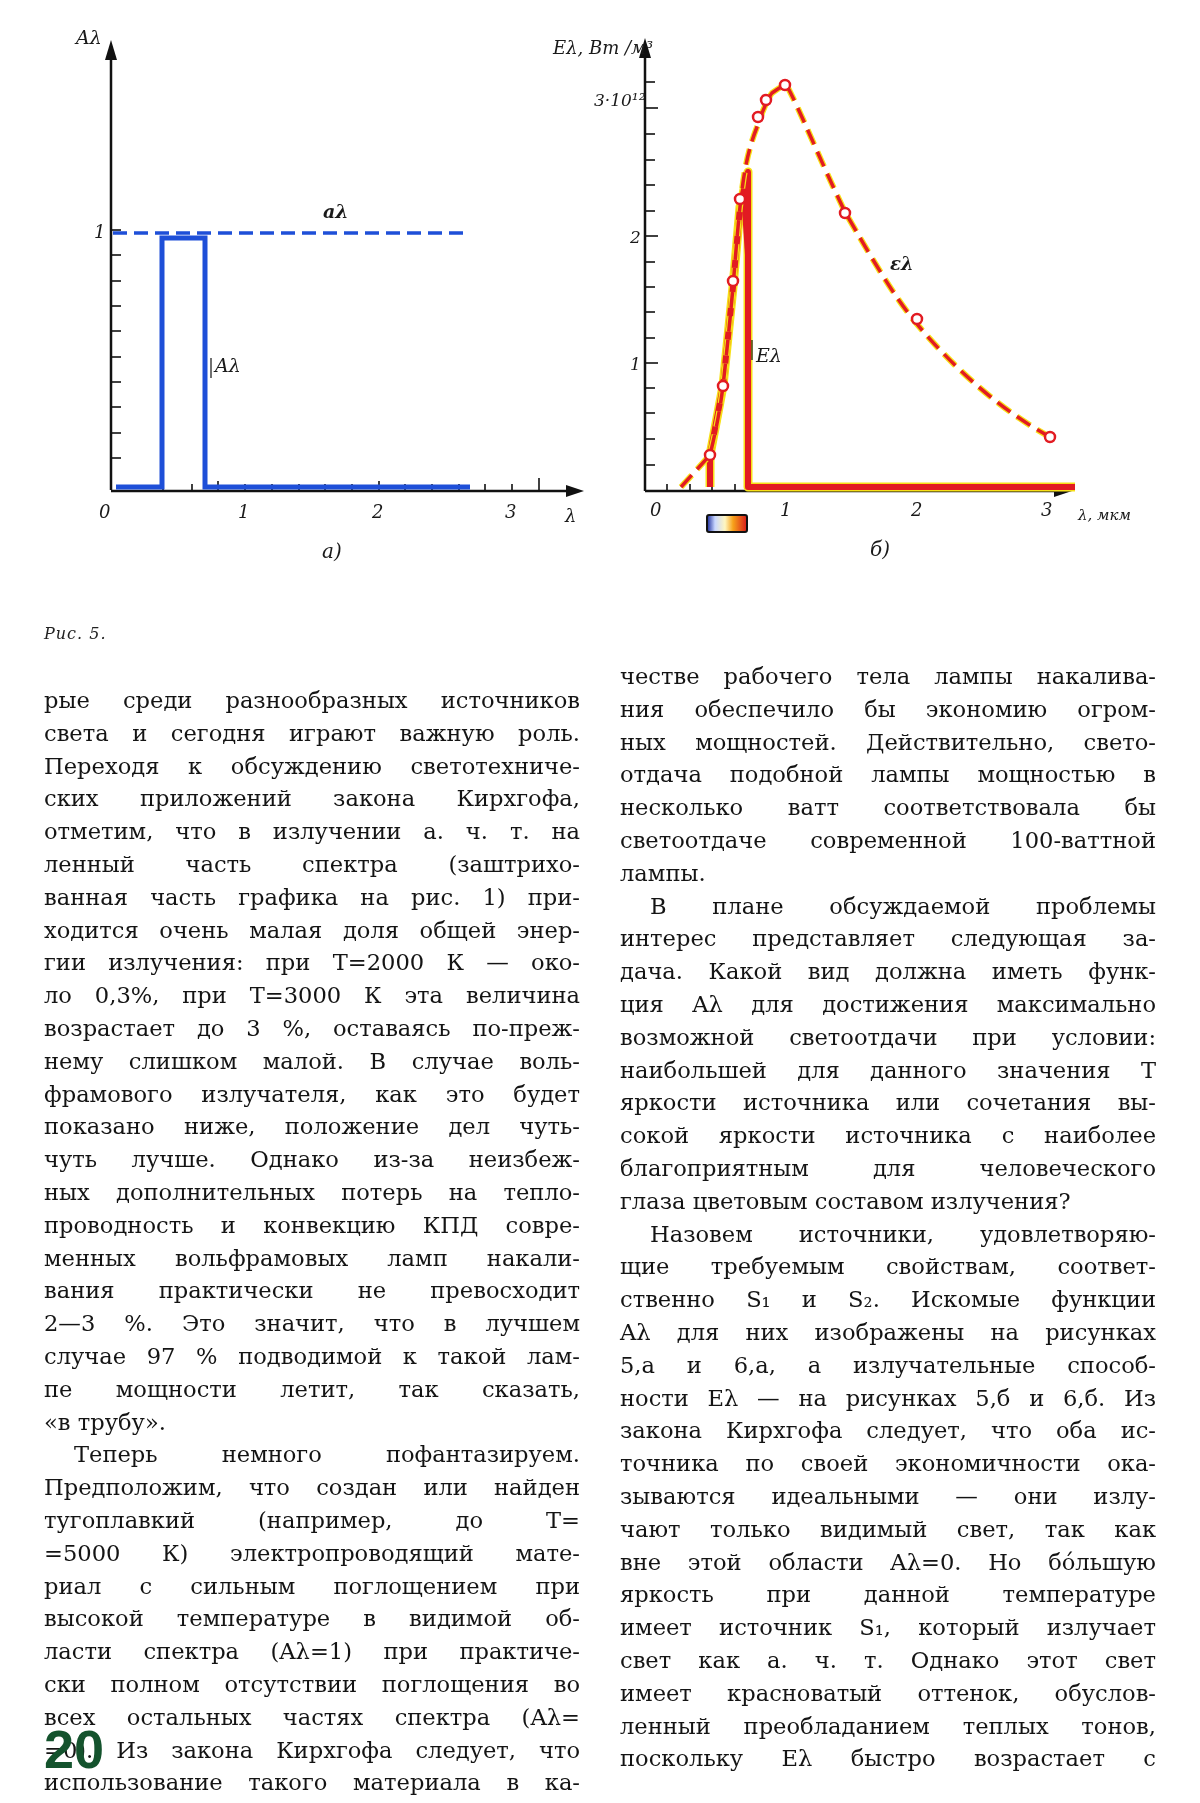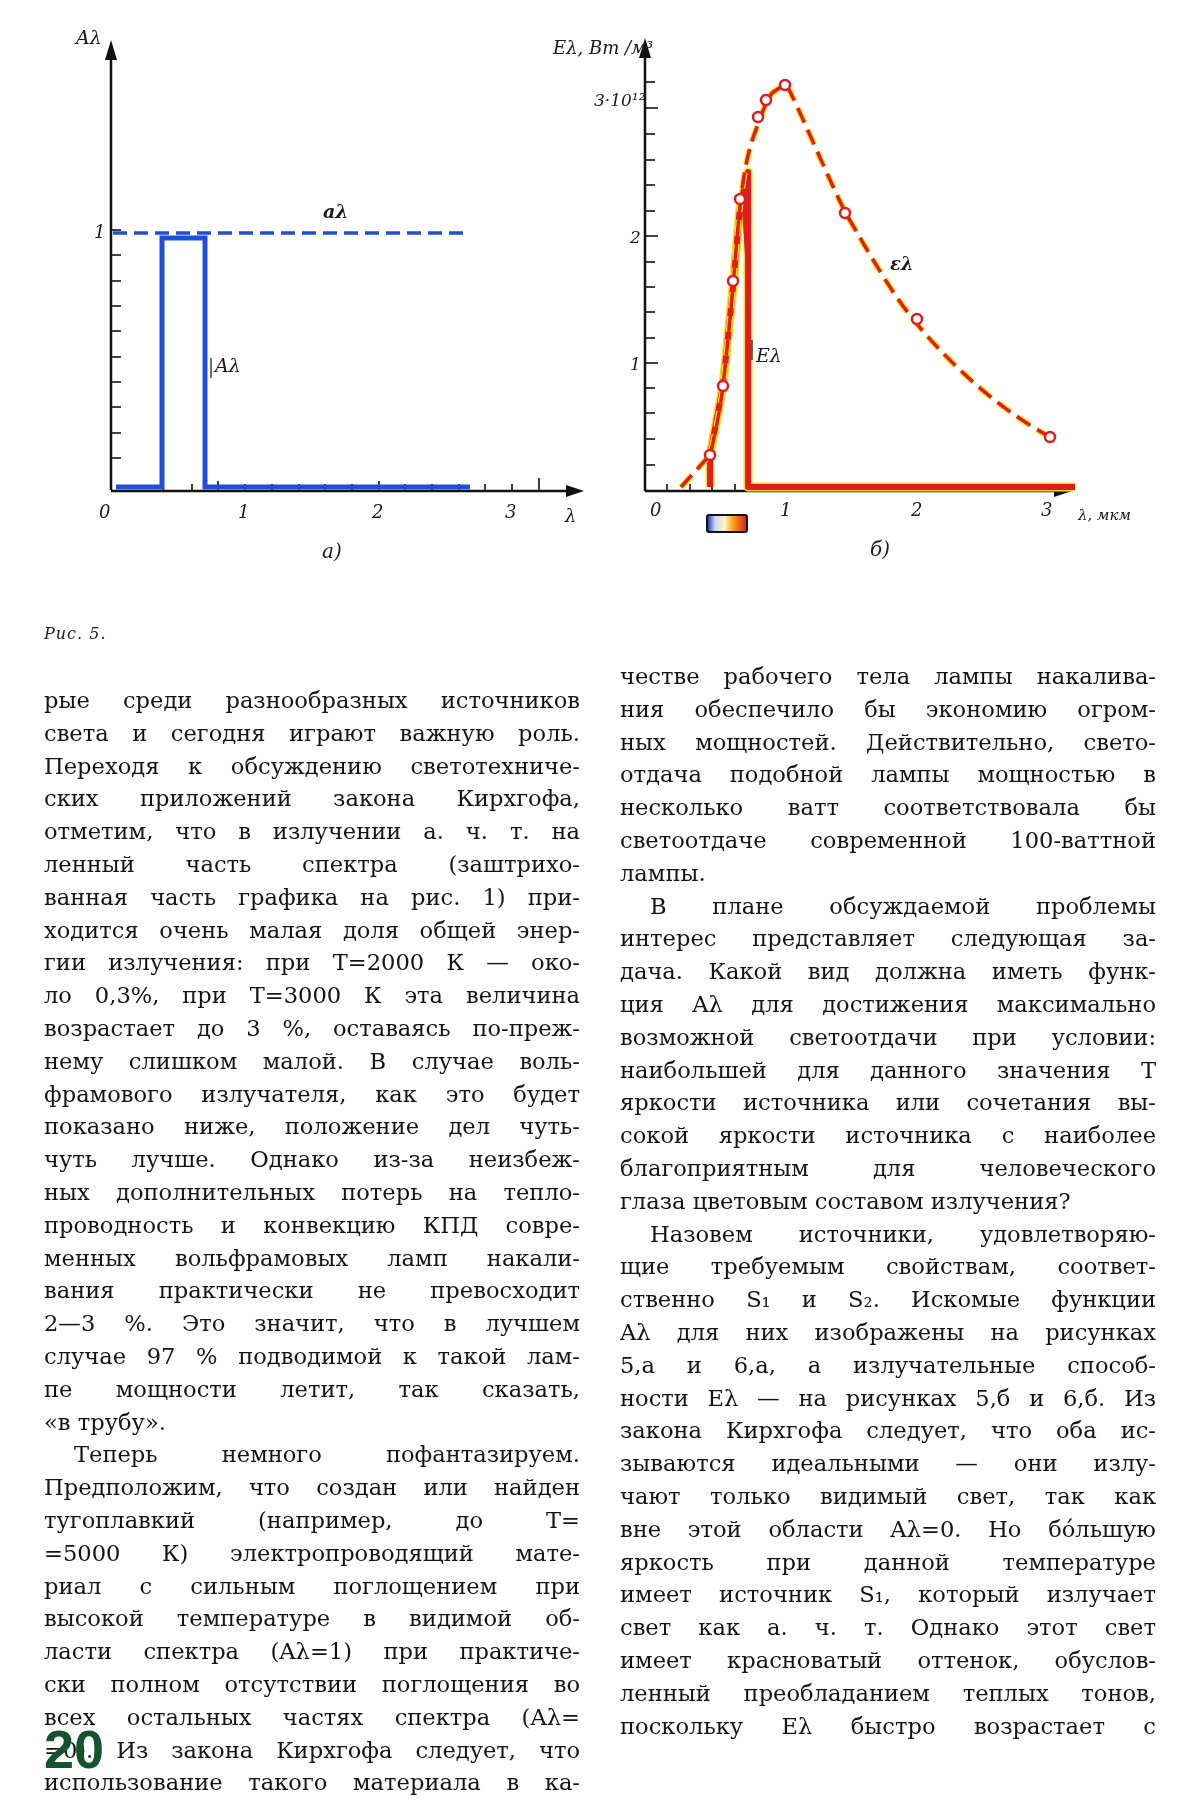--- a/index.html
+++ b/index.html
@@ -237,20 +237,21 @@
       <span class="line last">глаза цветовым составом излучения?</span>
     </p>
     <p>
       <span class="line" style="padding-left: 30px;">Назовем источники, удовлетворяю-</span>
       <span class="line">щие требуемым свойствам, соответ-</span>
       <span class="line">ственно S₁ и S₂. Искомые функции</span>
       <span class="line">Aλ для них изображены на рисунках</span>
       <span class="line">5,а и 6,а, а излучательные способ-</span>
       <span class="line">ности Eλ — на рисунках 5,б и 6,б. Из</span>
       <span class="line">закона Кирхгофа следует, что оба ис-</span>
+      <span class="line">точника по своей экономичности ока-</span>
       <span class="line">зываются идеальными — они излу-</span>
       <span class="line">чают только видимый свет, так как</span>
       <span class="line">вне этой области Aλ=0. Но бóльшую</span>
       <span class="line">яркость при данной температуре</span>
       <span class="line">имеет источник S₁, который излучает</span>
       <span class="line">свет как а. ч. т. Однако этот свет</span>
       <span class="line">имеет красноватый оттенок, обуслов-</span>
       <span class="line">ленный преобладанием теплых тонов,</span>
       <span class="line">поскольку Eλ быстро возрастает с</span>
     </p>

